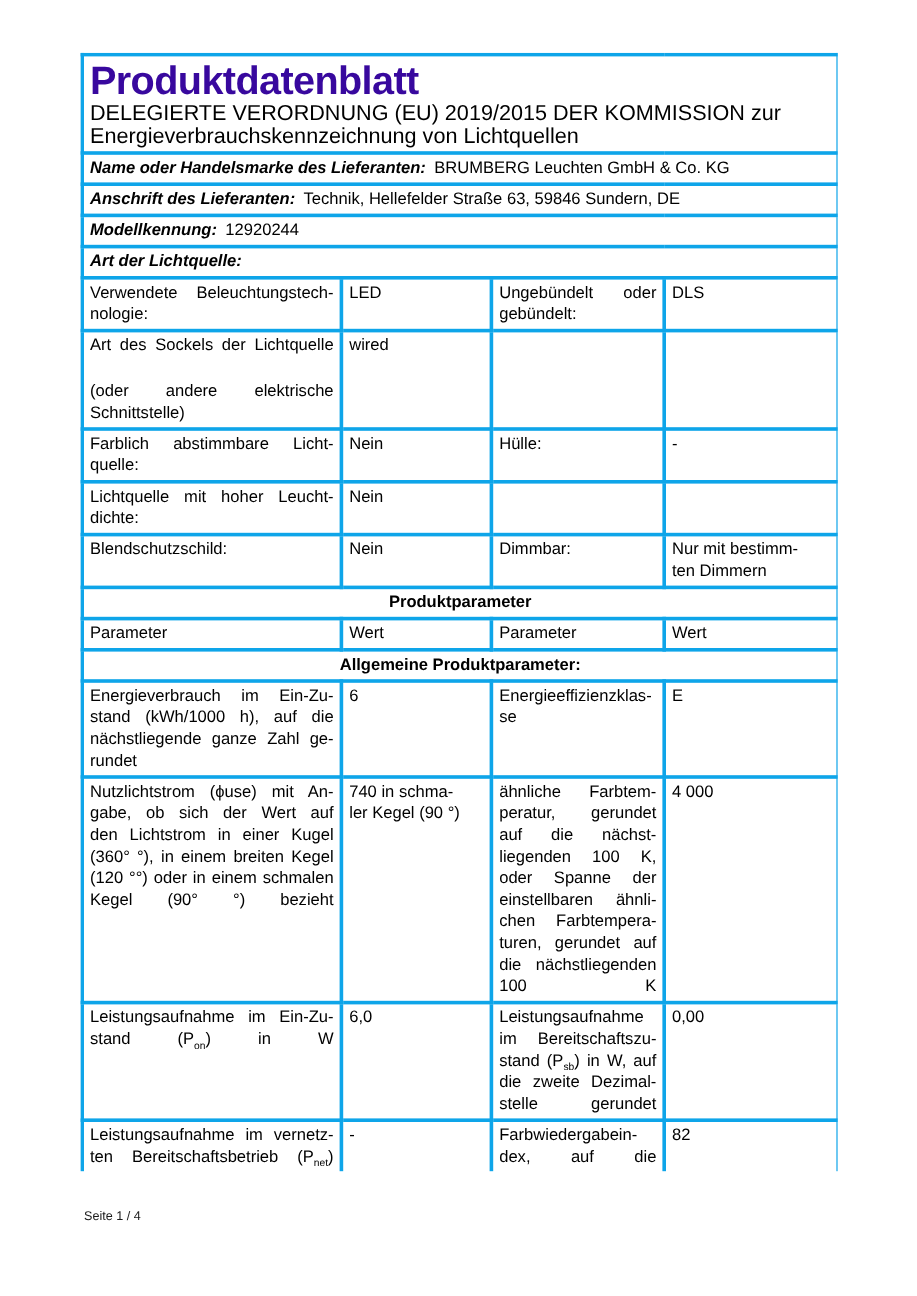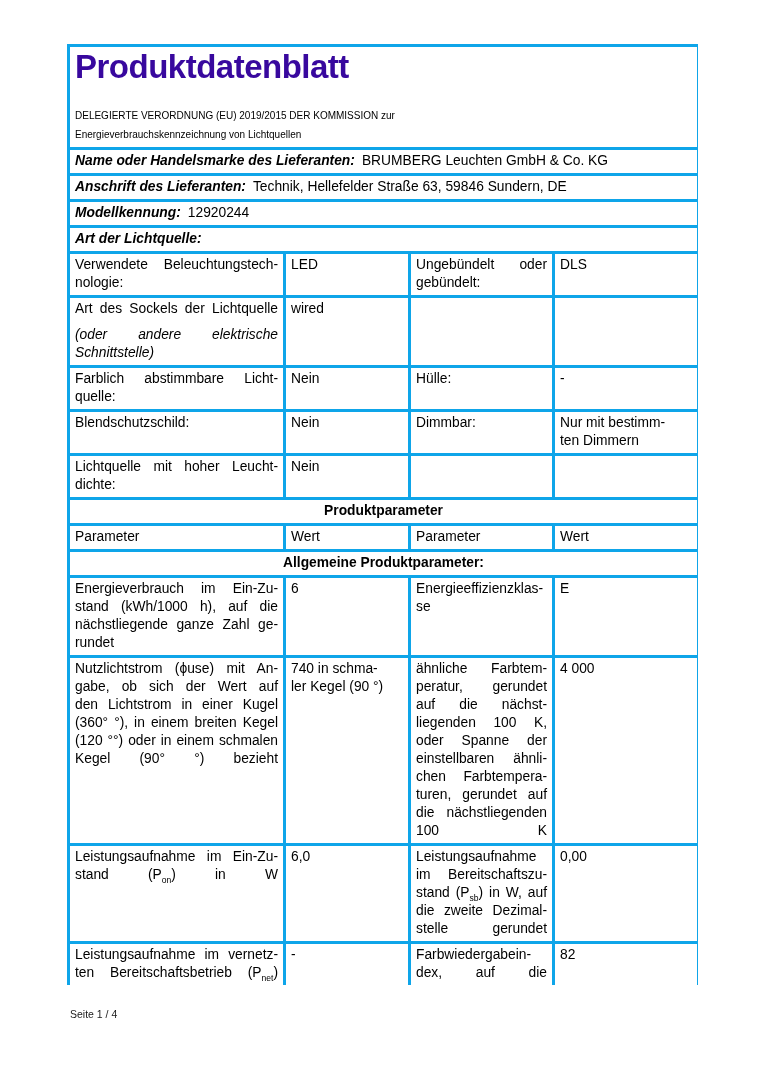--- a/index.html
+++ b/index.html
@@ -9,30 +9,30 @@
   }
   .table-clip{position:absolute;left:67px;top:44px;width:631px;height:962px;overflow:hidden;}
   table.sheet{border-collapse:collapse;table-layout:fixed;width:630px;}
   table.sheet td{
     border:3px solid #0ea5e9;vertical-align:top;
     font-size:13.8px;line-height:18px;padding:2px 5px 3px;
     white-space:pre-line;word-wrap:break-word;
   }
   td.hdr-cell{white-space:normal;padding:7px 8px 8px;}
   .title{font-size:33px;font-weight:bold;line-height:36px;letter-spacing:-0.5px;}
-  .subtitle{margin-top:21px;font-size:10px;line-height:19px;white-space:pre-line;}
+  .subtitle{margin-top:0;font-size:18px;line-height:19px;white-space:pre-line;}
   td.info{white-space:normal;padding:4px 7px 6px;}
   .b{font-weight:bold;font-style:italic;}
   .iv{margin-left:7px;}
   td.p{text-align:justify;text-align-last:justify;}
   td.v{text-align:left;}
   td.sec{text-align:center;font-weight:bold;padding:1px 5px 2px;}
   td.ph{padding:1px 7px 2px;}
   tr.cut td{border-bottom:none;}
-  .para{margin-top:8px;font-style:italic;}
+  .para{margin-top:20px;}
   sub{font-size:0.62em;line-height:0;}
   .footer{position:absolute;left:70px;top:1008px;width:630px;text-align:left;font-size:10.5px;color:#1a1a1a;}
 </style>
 </head>
 <body>
 
 <div class="table-clip">
   <table class="sheet">
     <colgroup>
       <col style="width:216px">
@@ -74,32 +74,32 @@
         <td class="v"></td>
       </tr>
       <tr>
         <td class="p">Farblich abstimmbare Licht-
 quelle:</td>
         <td class="v">Nein</td>
         <td class="p">Hülle:</td>
         <td class="v">-</td>
       </tr>
       <tr>
+        <td class="p">Lichtquelle mit hoher Leucht-
+dichte:</td>
+        <td class="v">Nein</td>
+        <td class="p"></td>
+        <td class="v"></td>
+      </tr>
+      <tr>
         <td class="p">Blendschutzschild:</td>
         <td class="v">Nein</td>
         <td class="p">Dimmbar:</td>
         <td class="v">Nur mit bestimm-
 ten Dimmern</td>
-      </tr>
-      <tr>
-        <td class="p">Lichtquelle mit hoher Leucht-
-dichte:</td>
-        <td class="v">Nein</td>
-        <td class="p"></td>
-        <td class="v"></td>
       </tr>
 
       <tr>
         <td colspan="4" class="sec">Produktparameter</td>
       </tr>
       <tr>
         <td class="ph">Parameter</td>
         <td class="ph">Wert</td>
         <td class="ph">Parameter</td>
         <td class="ph">Wert</td>

